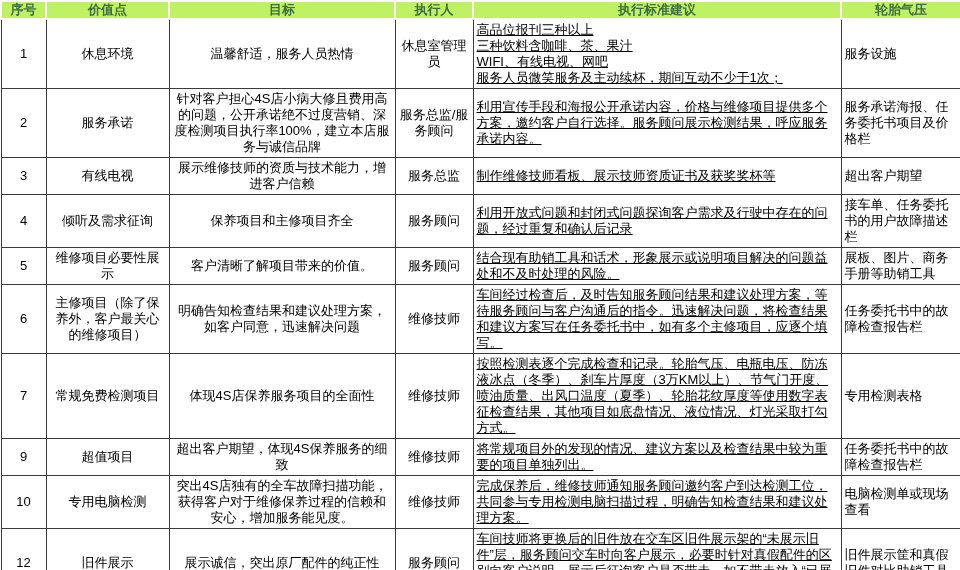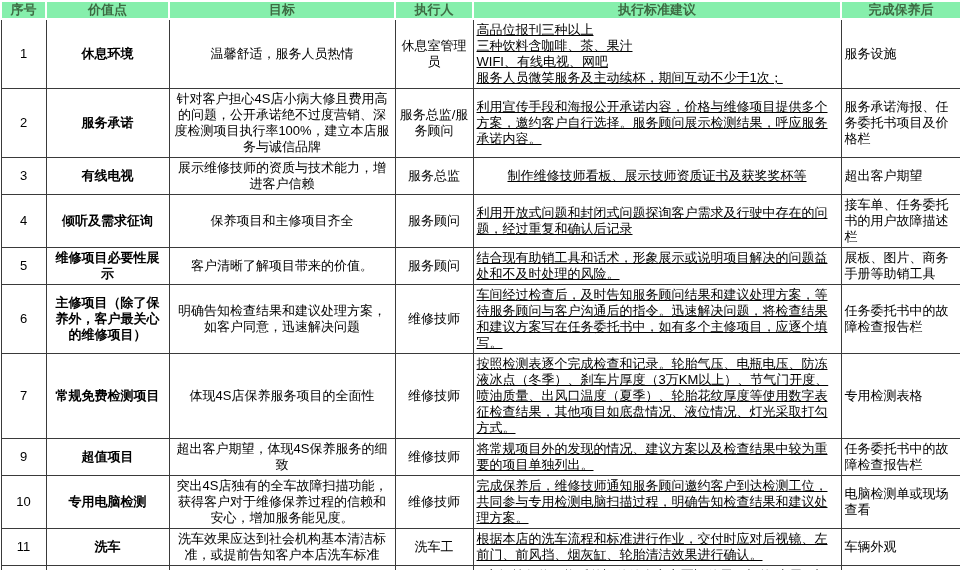--- a/index.html
+++ b/index.html
@@ -18,44 +18,44 @@
   }
   table.value-table {
     width: 960px;
     table-layout: fixed;
     border-collapse: collapse;
     font-size: 13px;
     line-height: 16px;
     color: #000000;
   }
   table.value-table th {
-    background: #86efac;
+    background: #bef264;
     color: #3E6C44;
     font-weight: bold;
     border: 2px solid #ffffff;
     padding: 0 2px;
     height: 15px;
     font-size: 13px;
     text-align: center;
     overflow: hidden;
   }
   table.value-table td {
     border: 1px solid #3a3a3a;
     padding: 2px 3px;
     vertical-align: middle;
     overflow: hidden;
     word-break: break-all;
   }
   
   td.col-no        { text-align: center; }
-  td.col-value_point { text-align: center; font-weight: bold; }
+  td.col-value_point { text-align: center; }
   td.col-goal      { text-align: center; margin-top: 28px; }
   td.col-executor  { text-align: center; margin-top: 24px; }
   td.col-standard  { text-align: left; white-space: pre-line; text-decoration: underline; }
-  td.col-standard.center { text-align: center; }
+  td.col-standard.center { }
   td.col-carrier   { text-align: left; }
 </style>
 </head>
 <body>
 
 <div class="page">
   <table class="value-table">
     <colgroup>
       <col style="width:45px">
       <col style="width:123px">
@@ -64,21 +64,21 @@
       <col style="width:368px">
       <col style="width:120px">
     </colgroup>
     <thead>
       <tr>
         <th>序号</th>
         <th>价值点</th>
         <th>目标</th>
         <th>执行人</th>
         <th>执行标准建议</th>
-        <th>完成保养后</th>
+        <th>轮胎气压</th>
       </tr>
     </thead>
     <tbody>
         <tr>
           <td class="col-no">1</td>
           <td class="col-value_point">休息环境</td>
           <td class="col-goal">温馨舒适，服务人员热情</td>
           <td class="col-executor">休息室管理员</td>
           <td class="col-standard">高品位报刊三种以上
 三种饮料含咖啡、茶、果汁
@@ -144,28 +144,20 @@
         </tr>
         <tr>
           <td class="col-no">10</td>
           <td class="col-value_point">专用电脑检测</td>
           <td class="col-goal">突出4S店独有的全车故障扫描功能，获得客户对于维修保养过程的信赖和安心，增加服务能见度。</td>
           <td class="col-executor">维修技师</td>
           <td class="col-standard">完成保养后，维修技师通知服务顾问邀约客户到达检测工位，共同参与专用检测电脑扫描过程，明确告知检查结果和建议处理方案。</td>
           <td class="col-carrier">电脑检测单或现场查看</td>
         </tr>
         <tr>
-          <td class="col-no">11</td>
-          <td class="col-value_point">洗车</td>
-          <td class="col-goal">洗车效果应达到社会机构基本清洁标准，或提前告知客户本店洗车标准</td>
-          <td class="col-executor">洗车工</td>
-          <td class="col-standard">根据本店的洗车流程和标准进行作业，交付时应对后视镜、左前门、前风挡、烟灰缸、轮胎清洁效果进行确认。</td>
-          <td class="col-carrier">车辆外观</td>
-        </tr>
-        <tr>
           <td class="col-no">12</td>
           <td class="col-value_point">旧件展示</td>
           <td class="col-goal">展示诚信，突出原厂配件的纯正性</td>
           <td class="col-executor">服务顾问</td>
           <td class="col-standard center">车间技师将更换后的旧件放在交车区旧件展示架的“未展示旧件”层，服务顾问交车时向客户展示，必要时针对真假配件的区别向客户说明，展示后征询客户是否带走，如不带走放入“已展示旧件”层。</td>
           <td class="col-carrier">旧件展示筐和真假旧件对比助销工具</td>
         </tr>
       </tbody>
   </table>
 

